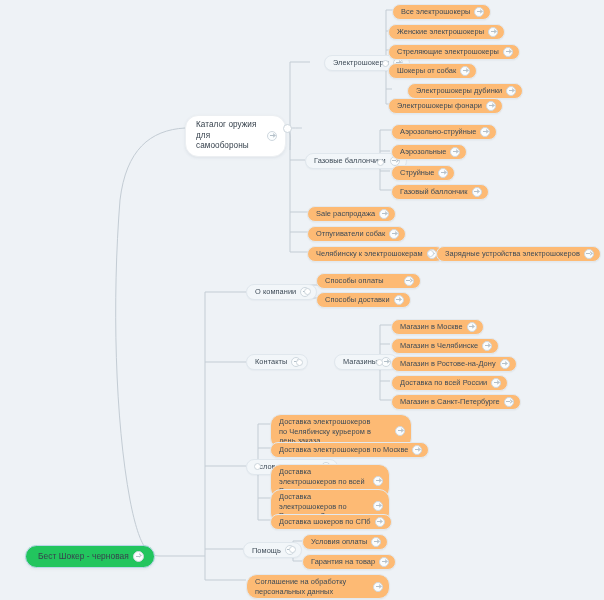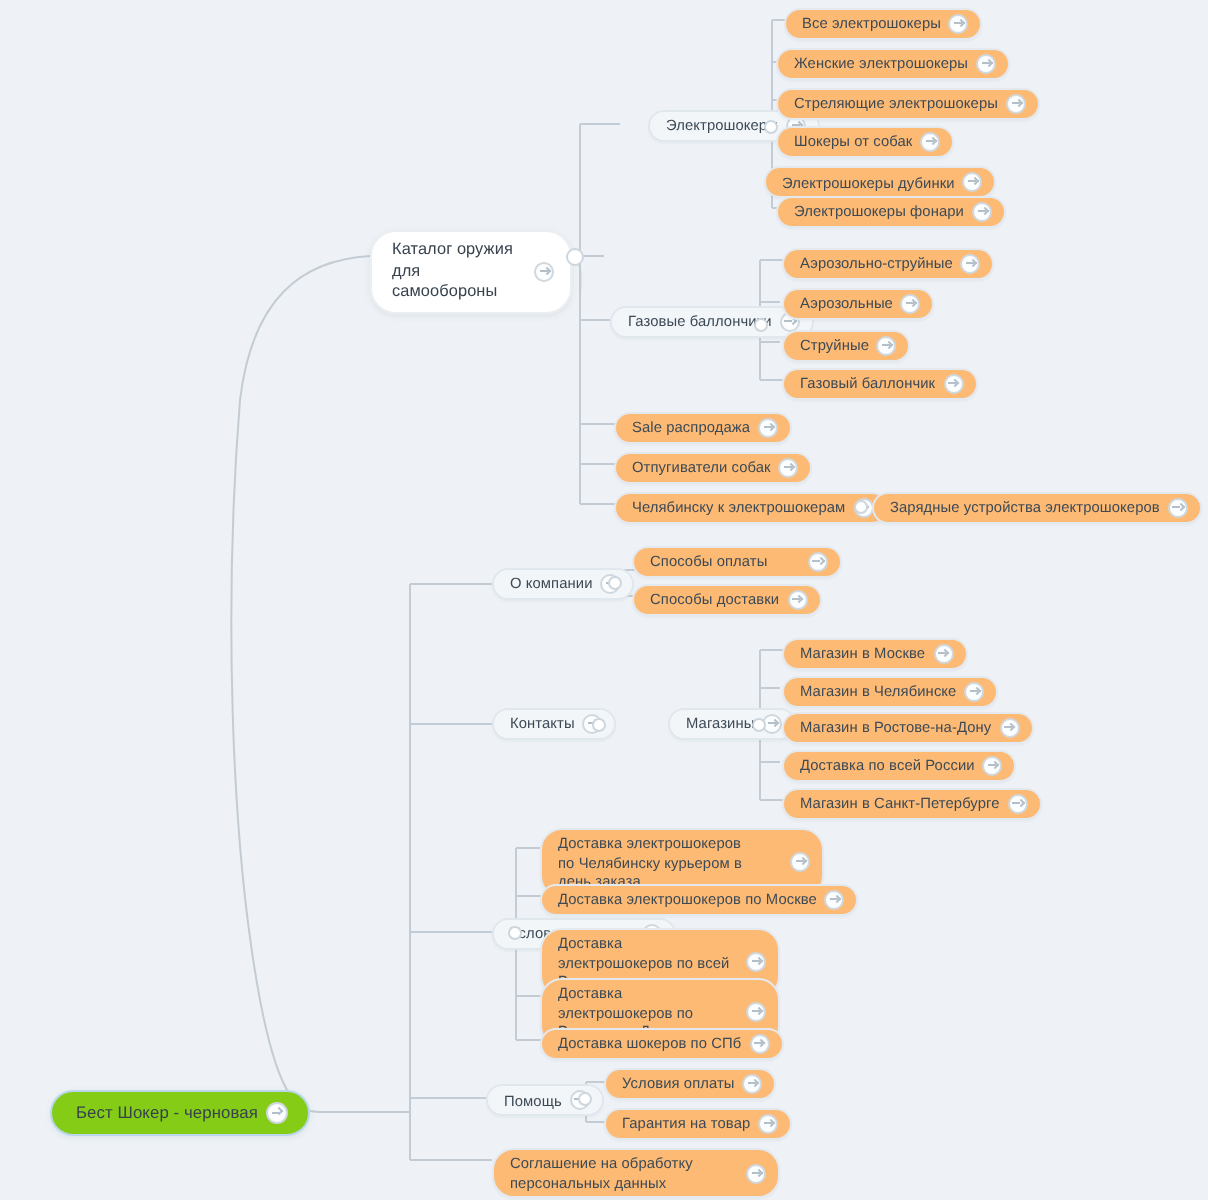--- a/index.html
+++ b/index.html
@@ -38,21 +38,21 @@
     border:1px solid #eceff2;
     border-radius:13px;
     font-size:8.2px;
     line-height:10.5px;
     padding:4px 8px 4px 10px;
     color:#37424d;
     box-shadow:0 1px 3px rgba(80,100,120,.10);
   }
   
   .node.root{
-    background:#84cc16;
+    background:#22c55e;
     border:1px solid #b9d7e8;
     border-radius:13px;
     font-size:8.4px;
     line-height:11px;
     padding:5px 10px 5px 12px;
     color:#37424d;
     box-shadow:0 1px 3px rgba(80,110,140,.10);
   }
   
   .node.topic{background:#f2f6f9;border-color:#e0e7ed;}
@@ -184,21 +184,21 @@
     <span class="gicon"></span>
   </div>
   <div class="node" style="left:388px;top:24px;">
     <span class="lbl">Женские электрошокеры</span>
     <span class="gicon"></span>
   </div>
   <div class="node" style="left:388px;top:63px;">
     <span class="lbl">Шокеры от собак</span>
     <span class="gicon"></span>
   </div>
-  <div class="node" style="left:382px;top:83px;align-items:flex-end;">
+  <div class="node" style="left:407px;top:83px;">
     <span class="lbl">Электрошокеры дубинки</span>
     <span class="gicon"></span>
   </div>
   <div class="node" style="left:388px;top:98px;">
     <span class="lbl">Электрошокеры фонари</span>
     <span class="gicon"></span>
   </div>
 
   <div class="node topic" style="left:305px;top:153px;">
     <span class="lbl">Газовые баллончики</span>

